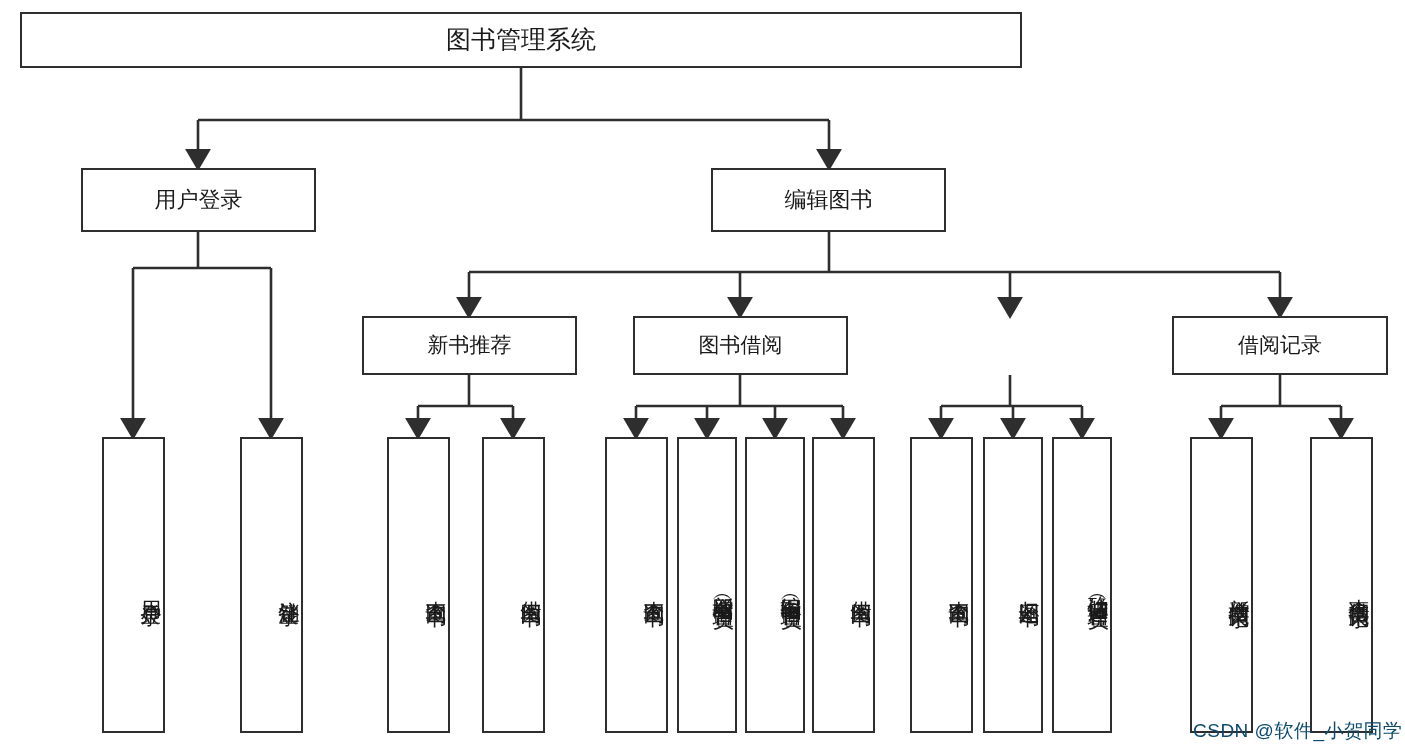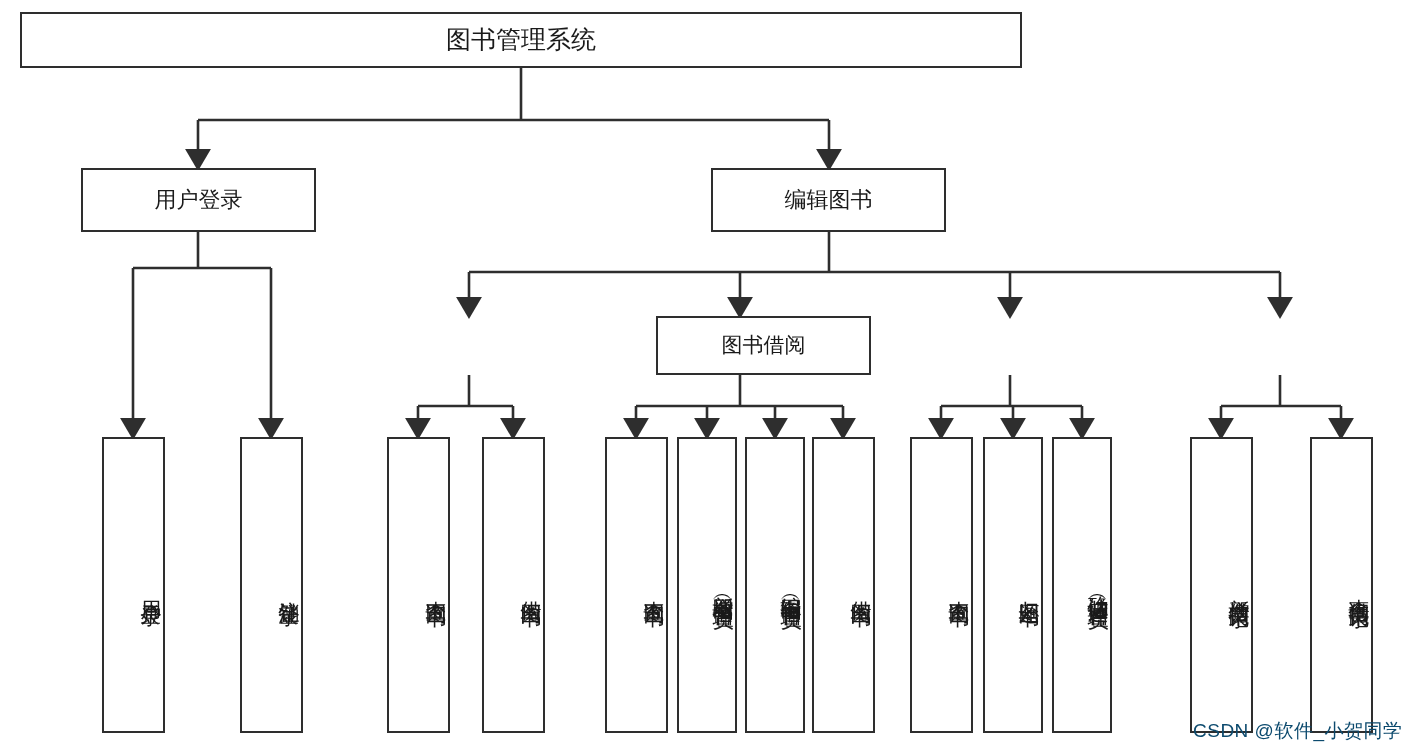--- a/index.html
+++ b/index.html
@@ -122,22 +122,28 @@
     <span>图书管理系统</span>
   </div>
 
   <div class="node horiz lvl1" style="left:81px; top:168px; width:235px; height:64px;">
     <span>用户登录</span>
   </div>
   <div class="node horiz lvl1" style="left:711px; top:168px; width:235px; height:64px;">
     <span>编辑图书</span>
   </div>
 
-  <div class="node horiz lvl2" style="left:656px; top:316px; width:215px; height:59px;justify-content:center;">
+  <div class="node horiz lvl2" style="left:362px; top:316px; width:215px; height:59px;">
+    <span>新书推荐</span>
+  </div>
+  <div class="node horiz lvl2" style="left:633px; top:316px; width:215px; height:59px;justify-content:center;">
     <span>图书借阅</span>
+  </div>
+  <div class="node horiz lvl2" style="left:1172px; top:316px; width:216px; height:59px;">
+    <span>借阅记录</span>
   </div>
 
   <div class="node vert leaf" style="left:102px; top:437px; width:63px; height:296px;">
     <span>用户登录</span>
   </div>
   <div class="node vert leaf" style="left:240px; top:437px; width:63px; height:296px;">
     <span>注销登录</span>
   </div>
   <div class="node vert leaf" style="left:387px; top:437px; width:63px; height:296px;">
     <span>查询图书</span>

